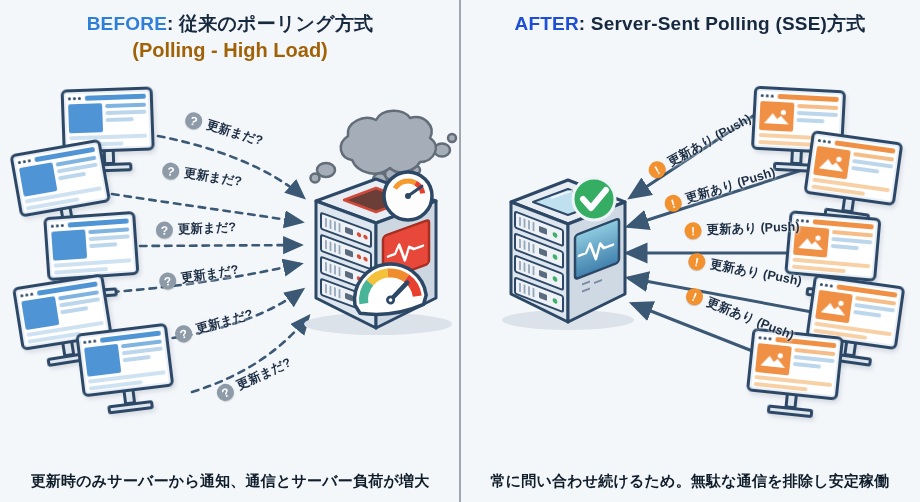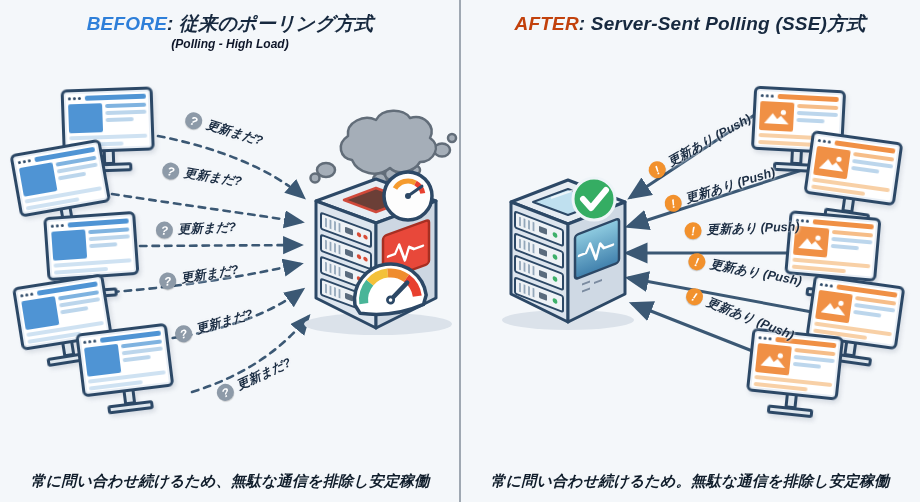--- a/index.html
+++ b/index.html
@@ -1,29 +1,28 @@
 <!DOCTYPE html>
 <html><head>
 <meta charset="utf-8">
 <style>
   html,body{margin:0;padding:0;background:#e9edf1;}
   .stage{
     position:relative;width:920px;height:502px;overflow:hidden;
     background:#f4f7fa;
     font-family:"Liberation Sans","DejaVu Sans",sans-serif;
-    font-style:italic;
   }
   .divider{position:absolute;left:459px;top:0;width:2px;height:100%;background:#9fa8b2;z-index:1;}
 
   
   .panel-header{position:absolute;top:12px;width:460px;text-align:center;line-height:1.3;z-index:6;}
   .panel-title{font-size:19px;font-weight:bold;color:#17293f;letter-spacing:.2px;}
   .accent-before{color:#2e7fd9;}
-  .accent-after{color:#c2410c;}
-  .panel-subtitle{font-size:12px;font-weight:bold;color:#0f172a;}
+  .accent-after{color:#1d4ed8;}
+  .panel-subtitle{font-size:20px;font-weight:bold;color:#a16207;}
 
   
   .caption{position:absolute;bottom:11px;width:460px;text-align:center;font-size:15px;font-weight:bold;color:#101d2b;z-index:6;letter-spacing:.2px;}
 
   
   .arrows{position:absolute;left:0;top:0;z-index:2;}
 
   
   .server-svg{position:absolute;z-index:3;}
 
@@ -223,21 +222,21 @@
       <rect x="7" y="14" width="44" height="44" rx="3" fill="url(#bluePanel)" stroke="#2c4866" stroke-width="2.5"></rect>
       <polyline points="11,36 18,36 22,28 28,46 32,32 36,38 45,38" fill="none" stroke="#ffffff" stroke-width="2.5" stroke-linejoin="round" stroke-linecap="round"></polyline>
       <path d="M14,66 h8 M26,69 h8 M14,73 h8" stroke="#7b8ba0" stroke-width="2"></path>
     </g>
     <g>
       <circle cx="101" cy="37" r="21" fill="#35ad63" stroke="#eef4f8" stroke-width="3"></circle>
       <polyline points="90,37 98,46 113,28" fill="none" stroke="#ffffff" stroke-width="6" stroke-linecap="round" stroke-linejoin="round"></polyline>
     </g>
   </svg>
 
-  <div class="caption" style="left:0">常に問い合わせ続けるため、無駄な通信を排除し安定稼働</div>
+  <div class="caption" style="left:0">更新時のみサーバーから通知、通信とサーバー負荷が増大</div>
   <div class="caption" style="left:460px">常に問い合わせ続けるため。無駄な通信を排除し安定稼働</div>
 
 <div class="monitor blue" style="left: 62px; top: 88px; transform: rotate(-2deg);">
       <div class="bezel">
         <div class="chrome">
           <span class="dot"></span>
           <span class="dot"></span>
           <span class="dot"></span>
           <span class="addr"></span>
         </div>

